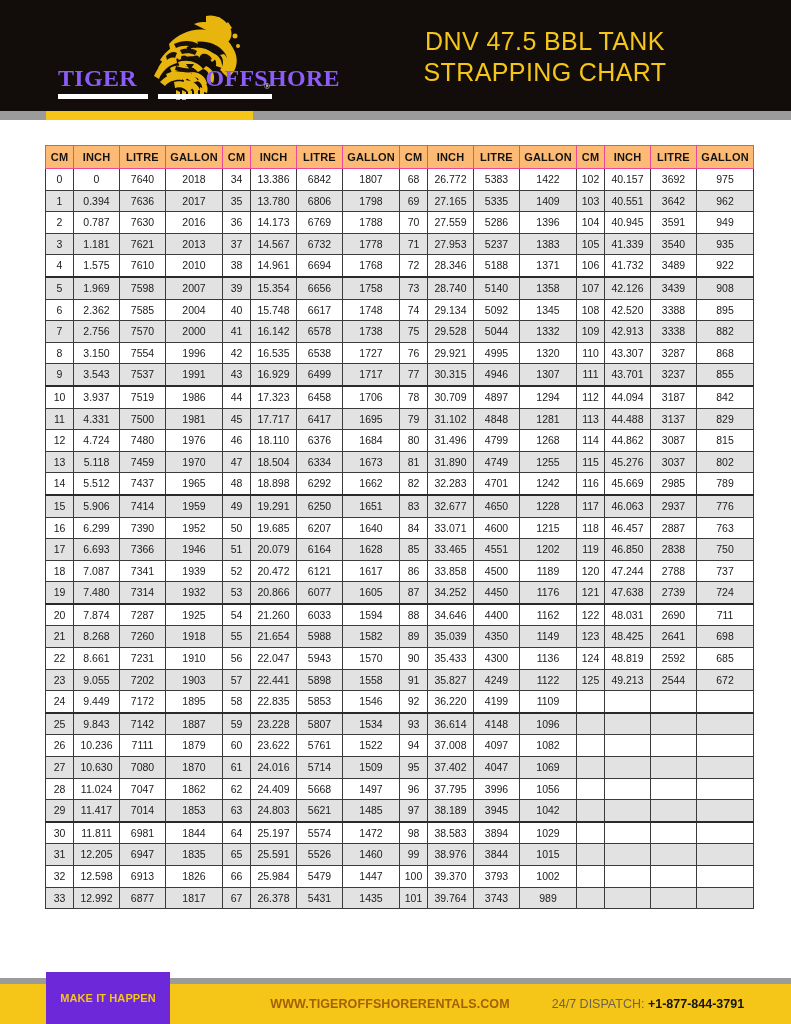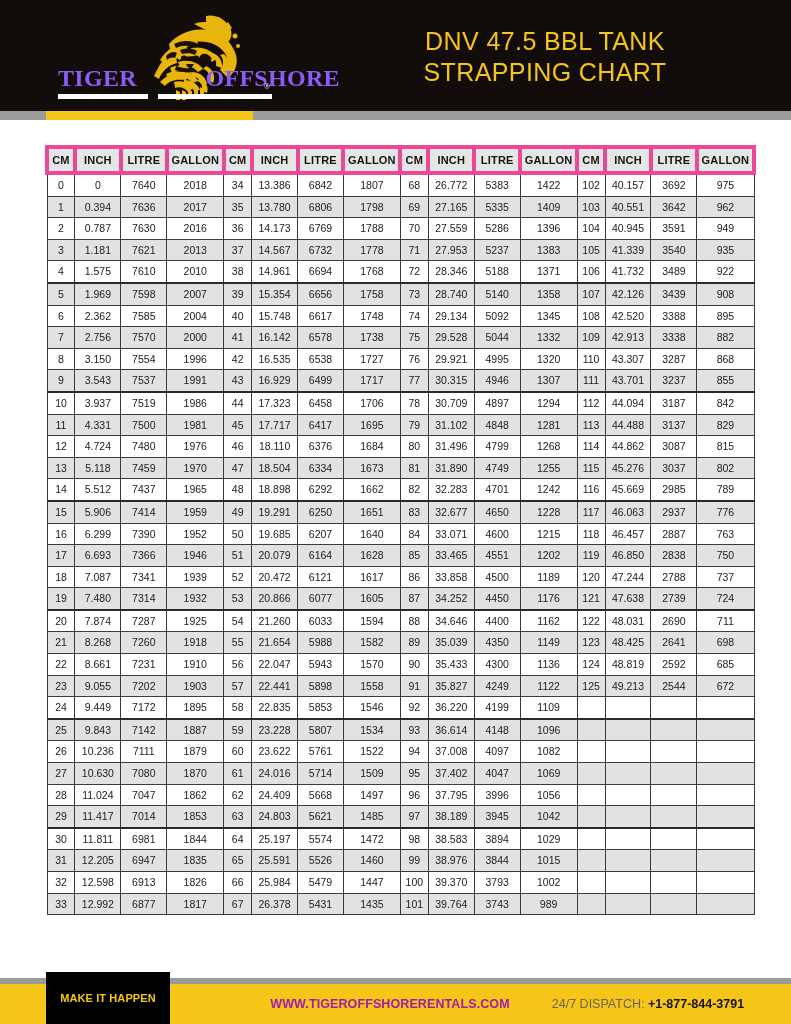--- a/index.html
+++ b/index.html
@@ -135,28 +135,28 @@
     color: #1a1a1a;
     text-align: center;
     height: 20.6px;
     padding: 0;
     background: #ffffff;
     line-height: 20.6px;
     white-space: nowrap;
   }
 
   table.strap th {
-    background: #e5e5e5;
+    background: #fdba74;
     font-weight: bold;
     font-size: 11px;
     color: #141414;
     height: 22px;
     line-height: 22px;
     letter-spacing: 0.2px;
-    border: 4px solid #ec4899;
+    border: 1px solid #ec4899;
   }
 
   tr.shaded td { background: #e2e2e2; }
 
   td.col-cm   { width: 28px; }
   td.col-inch { width: 46px; }
   td.col-lit  { width: 46px; }
   td.col-gal  { width: 57px; }
   th.col-cm   { width: 28px; }
   th.col-inch { width: 46px; }
@@ -190,21 +190,21 @@
     width: 791px;
     height: 40px;
     background: #F5C517;
   }
   .footer-badge {
     position: absolute;
     left: 46px;
     top: 972px;
     width: 124px;
     height: 52px;
-    background: #000000;
+    background: #6d28d9;
   }
   .footer-badge-text {
     position: absolute;
     left: 0;
     top: 0;
     width: 124px;
     height: 52px;
     line-height: 52px;
     text-align: center;
     color: #F5C517;
@@ -214,21 +214,21 @@
     letter-spacing: 0.1px;
   }
   .footer-url {
     position: absolute;
     left: 255px;
     top: 984px;
     width: 270px;
     height: 40px;
     line-height: 40px;
     text-align: center;
-    color: #a21caf;
+    color: #a16207;
     font-family: "Liberation Sans", sans-serif;
     font-weight: bold;
     font-size: 12.5px;
     letter-spacing: 0.1px;
   }
   .footer-dispatch {
     position: absolute;
     left: 533px;
     top: 984px;
     width: 230px;

